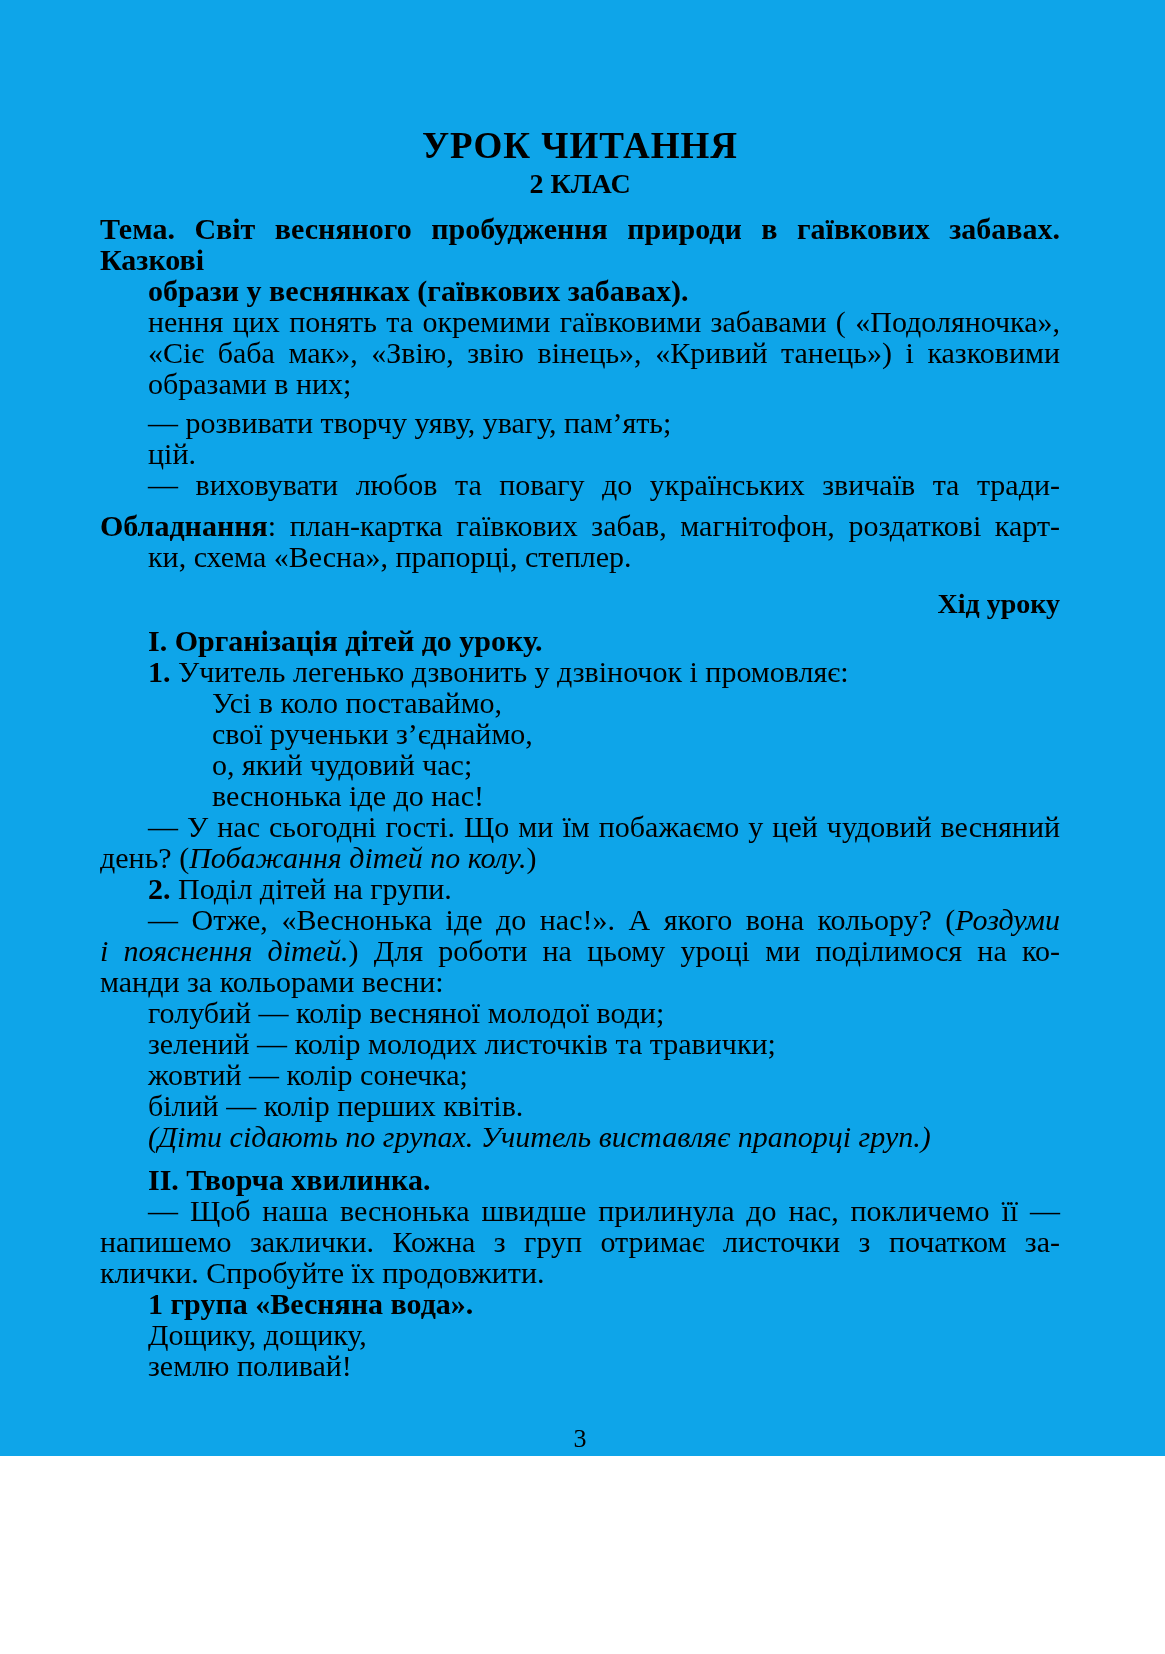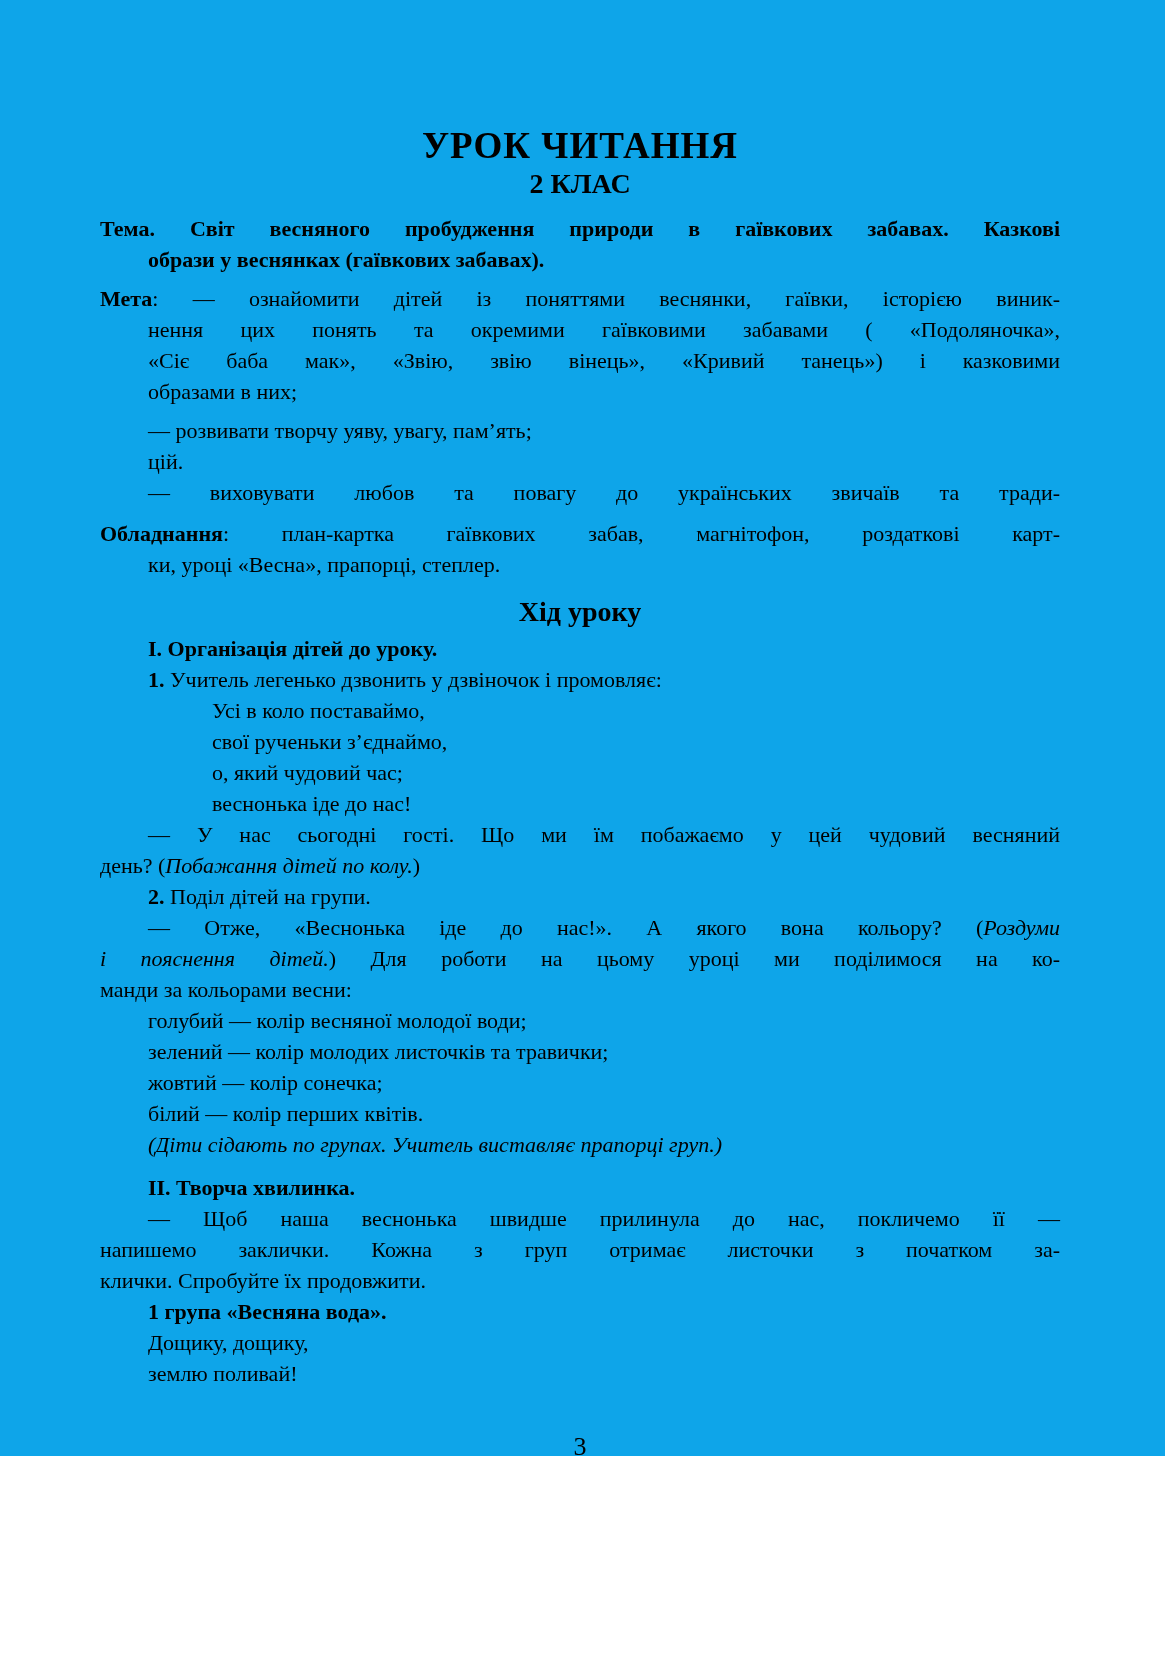--- a/index.html
+++ b/index.html
@@ -11,24 +11,24 @@
     position: relative;
     width: 1165px;
     height: 1456px;
     background: #0ea5e9;
     color: #000000;
     font-family: "Liberation Serif", "DejaVu Serif", serif;
     box-sizing: border-box;
     padding: 124px 105px 0 100px;
     overflow: hidden;
   }
-  .body   { font-size: 22px; line-height: 31px; }
+  .body   { font-size: 30px; line-height: 31px; }
   .t-title{ font-weight: bold; text-align: center; font-size: 37px; line-height: 44px; letter-spacing: 1px; }
   .t-sub  { font-weight: bold; text-align: center; font-size: 28px; line-height: 31px; }
-  .t-head { font-weight: bold; text-align: center; font-size: 28px; line-height: 31px; margin-top: 16px; }
+  .t-head { font-weight: bold; text-align: right; font-size: 28px; line-height: 31px; margin-top: 16px; }
   .b { font-weight: bold; }
   .i { font-style: italic; margin-top: 28px; }
   .ind   { padding-left: 48px; }
   .verse { padding-left: 112px; }
   .j { text-align: justify; text-align-last: justify; }
   .mt6  { margin-top: 6px; }
   .mt8  { margin-top: 8px; }
   .mt10 { margin-top: 10px; }
   .mt12 { margin-top: 12px; }
   .mt14 { margin-top: 14px; }
@@ -36,29 +36,28 @@
 </style>
 </head>
 <body>
 
 <div class="page">
   <div id="content">
       <div class="t-title"><span class="b">УРОК ЧИТАННЯ</span></div>
       <div class="t-sub"><span class="b">2 КЛАС</span></div>
       <div class="body j mt14"><span class="b">Тема</span><span class="b">. Світ весняного пробудження природи в гаївкових забавах. Казкові</span></div>
       <div class="body ind"><span class="b">образи у веснянках (гаївкових забавах).</span></div>
-      <div class="body j mt8"><span class="b">Мета</span><span>: — ознайомити дітей із поняттями веснянки, гаївки, історією виник-</span></div>
       <div class="body ind j"><span>нення цих понять та окремими гаївковими забавами ( «Подоляночка»,</span></div>
       <div class="body ind j"><span>«Сіє баба мак», «Звію, звію вінець», «Кривий танець») і казковими</span></div>
       <div class="body ind"><span>образами в них;</span></div>
       <div class="body ind mt8"><span>— розвивати творчу уяву, увагу, пам’ять;</span></div>
       <div class="body ind"><span>цій.</span></div>
       <div class="body ind j"><span>— виховувати любов та повагу до українських звичаїв та тради-</span></div>
       <div class="body j mt10"><span class="b">Обладнання</span><span>: план-картка гаївкових забав, магнітофон, роздаткові карт-</span></div>
-      <div class="body ind"><span>ки, уроці «Весна», прапорці, степлер.</span></div>
+      <div class="body ind"><span>ки, схема «Весна», прапорці, степлер.</span></div>
       <div class="t-head"><span class="b">Хід уроку</span></div>
       <div class="body ind mt6"><span class="b">І. Організація дітей до уроку.</span></div>
       <div class="body ind"><span class="b">1.</span><span> Учитель легенько дзвонить у дзвіночок і промовляє:</span></div>
       <div class="body verse"><span>Усі в коло поставаймо,</span></div>
       <div class="body verse"><span>свої рученьки з’єднаймо,</span></div>
       <div class="body verse"><span>о, який чудовий час;</span></div>
       <div class="body verse"><span>веснонька іде до нас!</span></div>
       <div class="body ind j"><span>— У нас сьогодні гості. Що ми їм побажаємо у цей чудовий весняний</span></div>
       <div class="body"><span>день? (</span><span class="i">Побажання дітей по колу.</span><span>)</span></div>
       <div class="body ind"><span class="b">2.</span><span> Поділ дітей на групи.</span></div>

